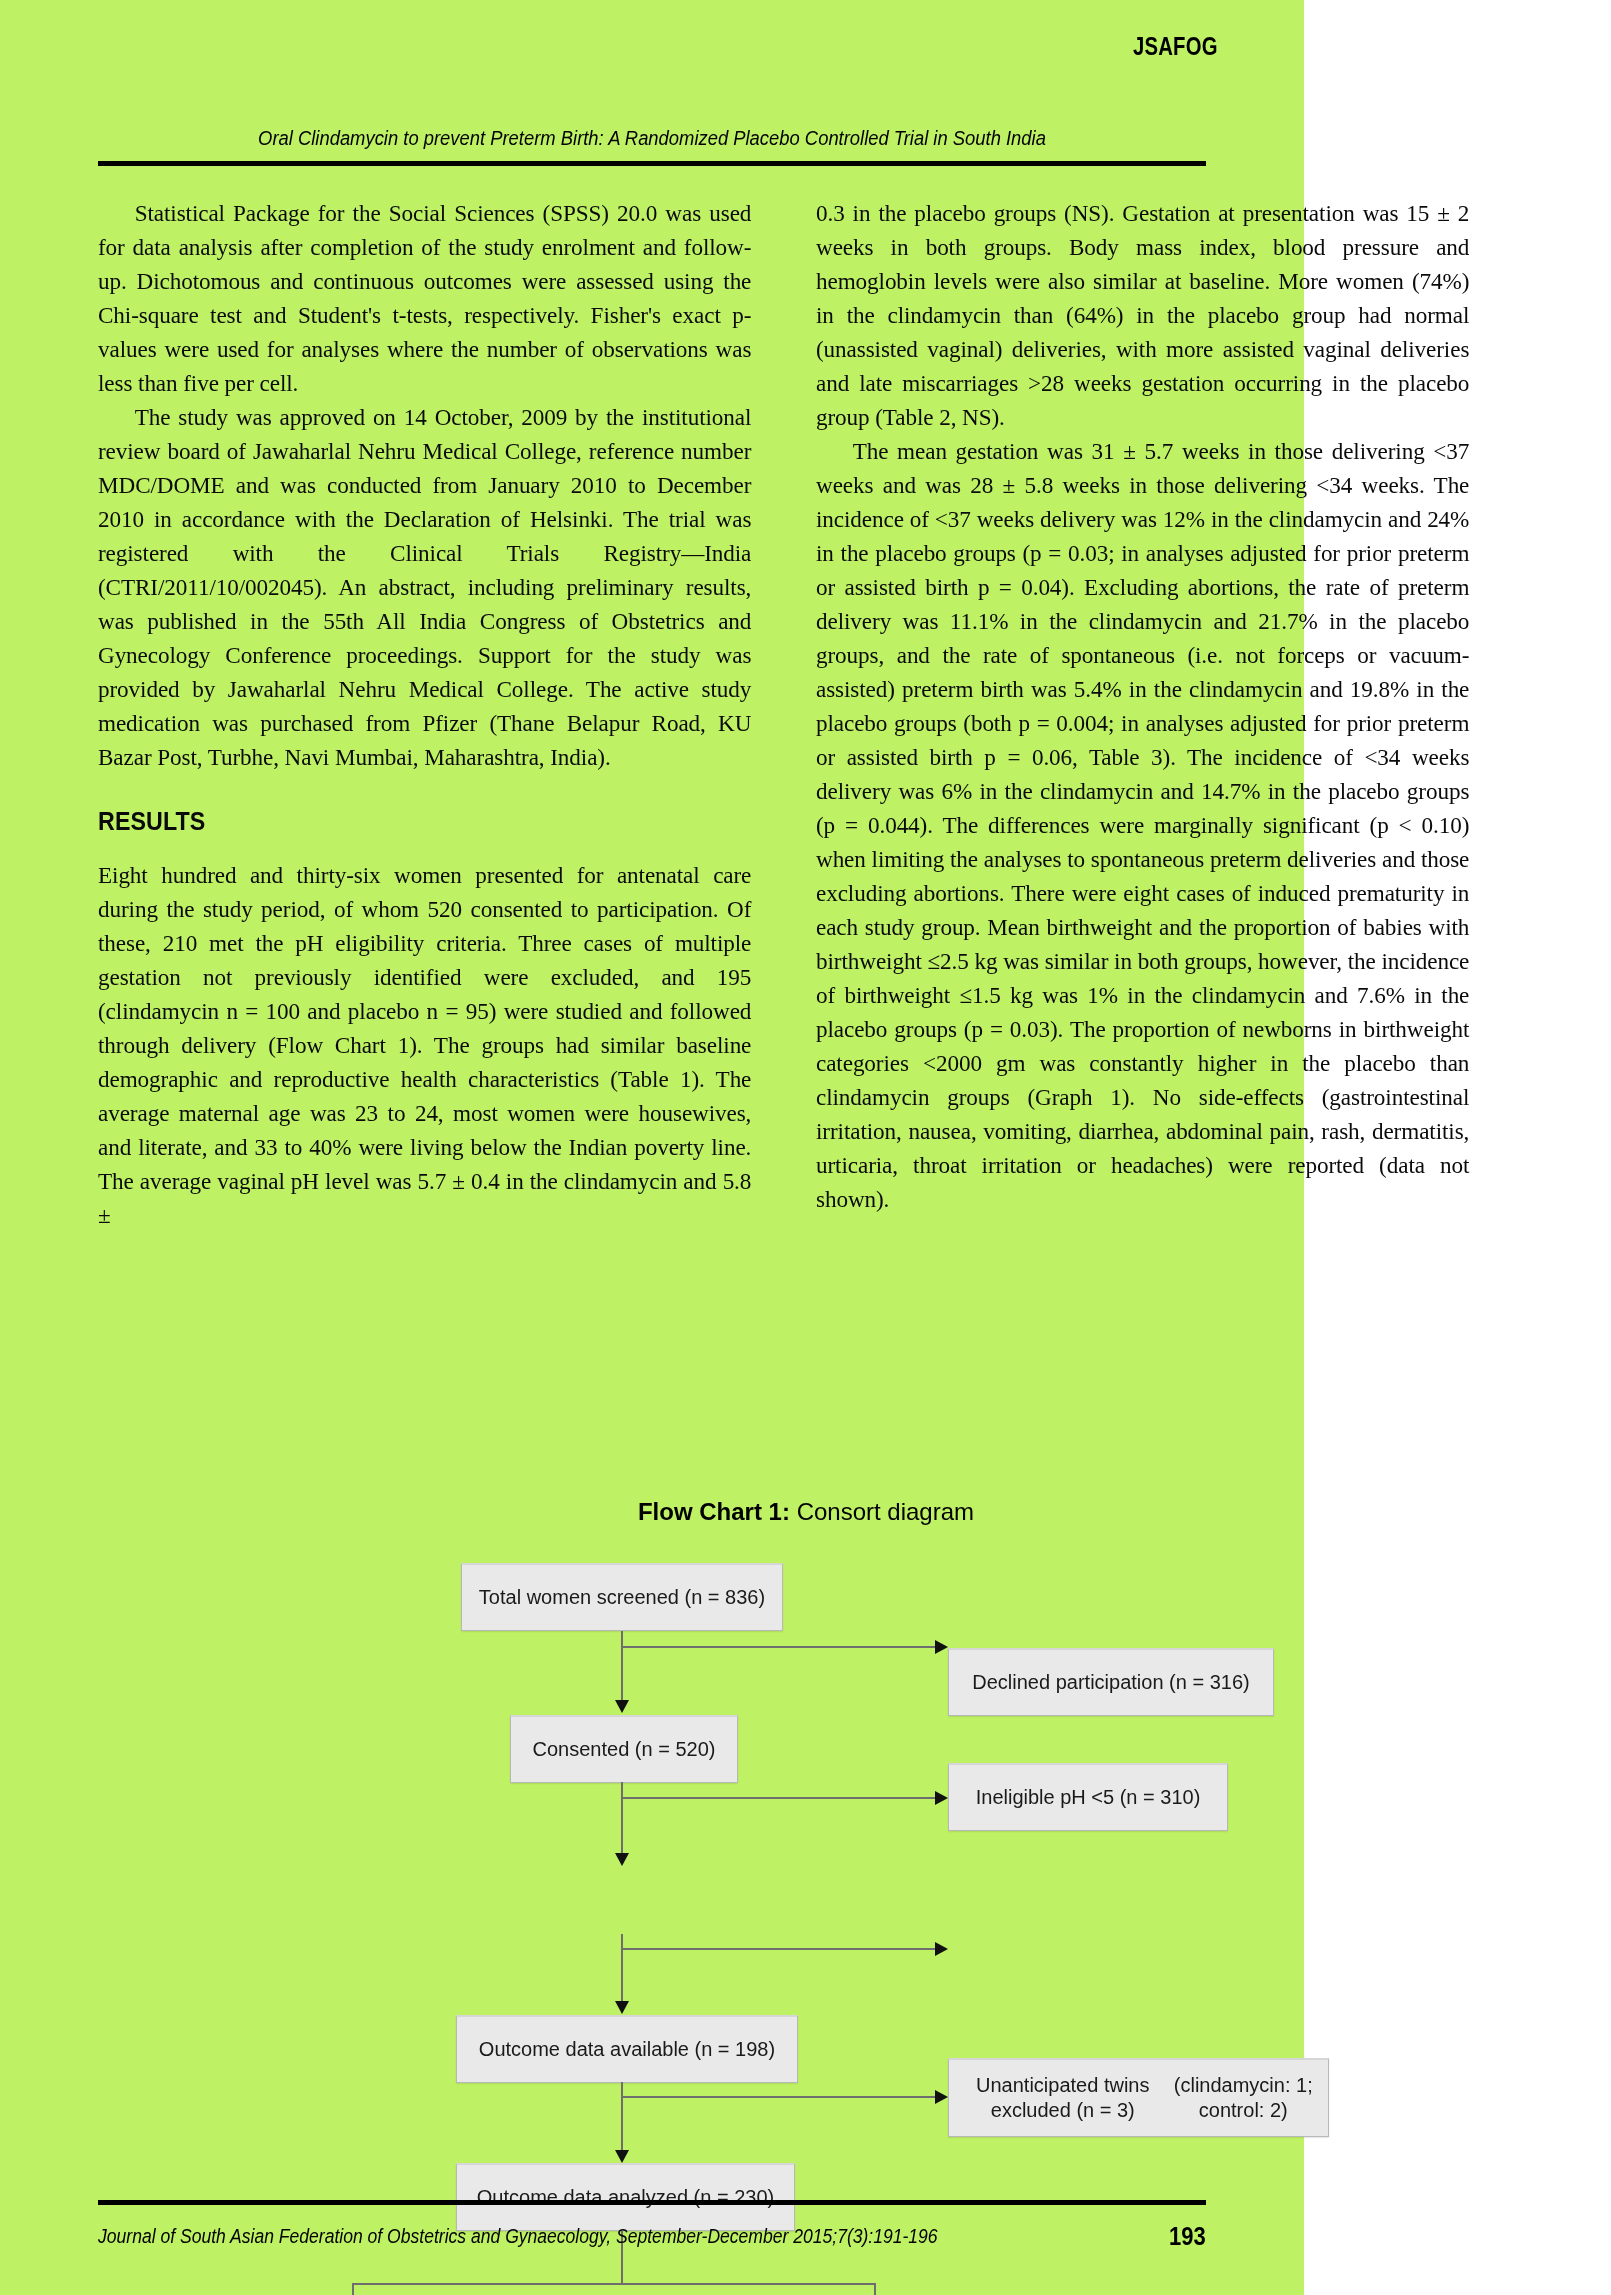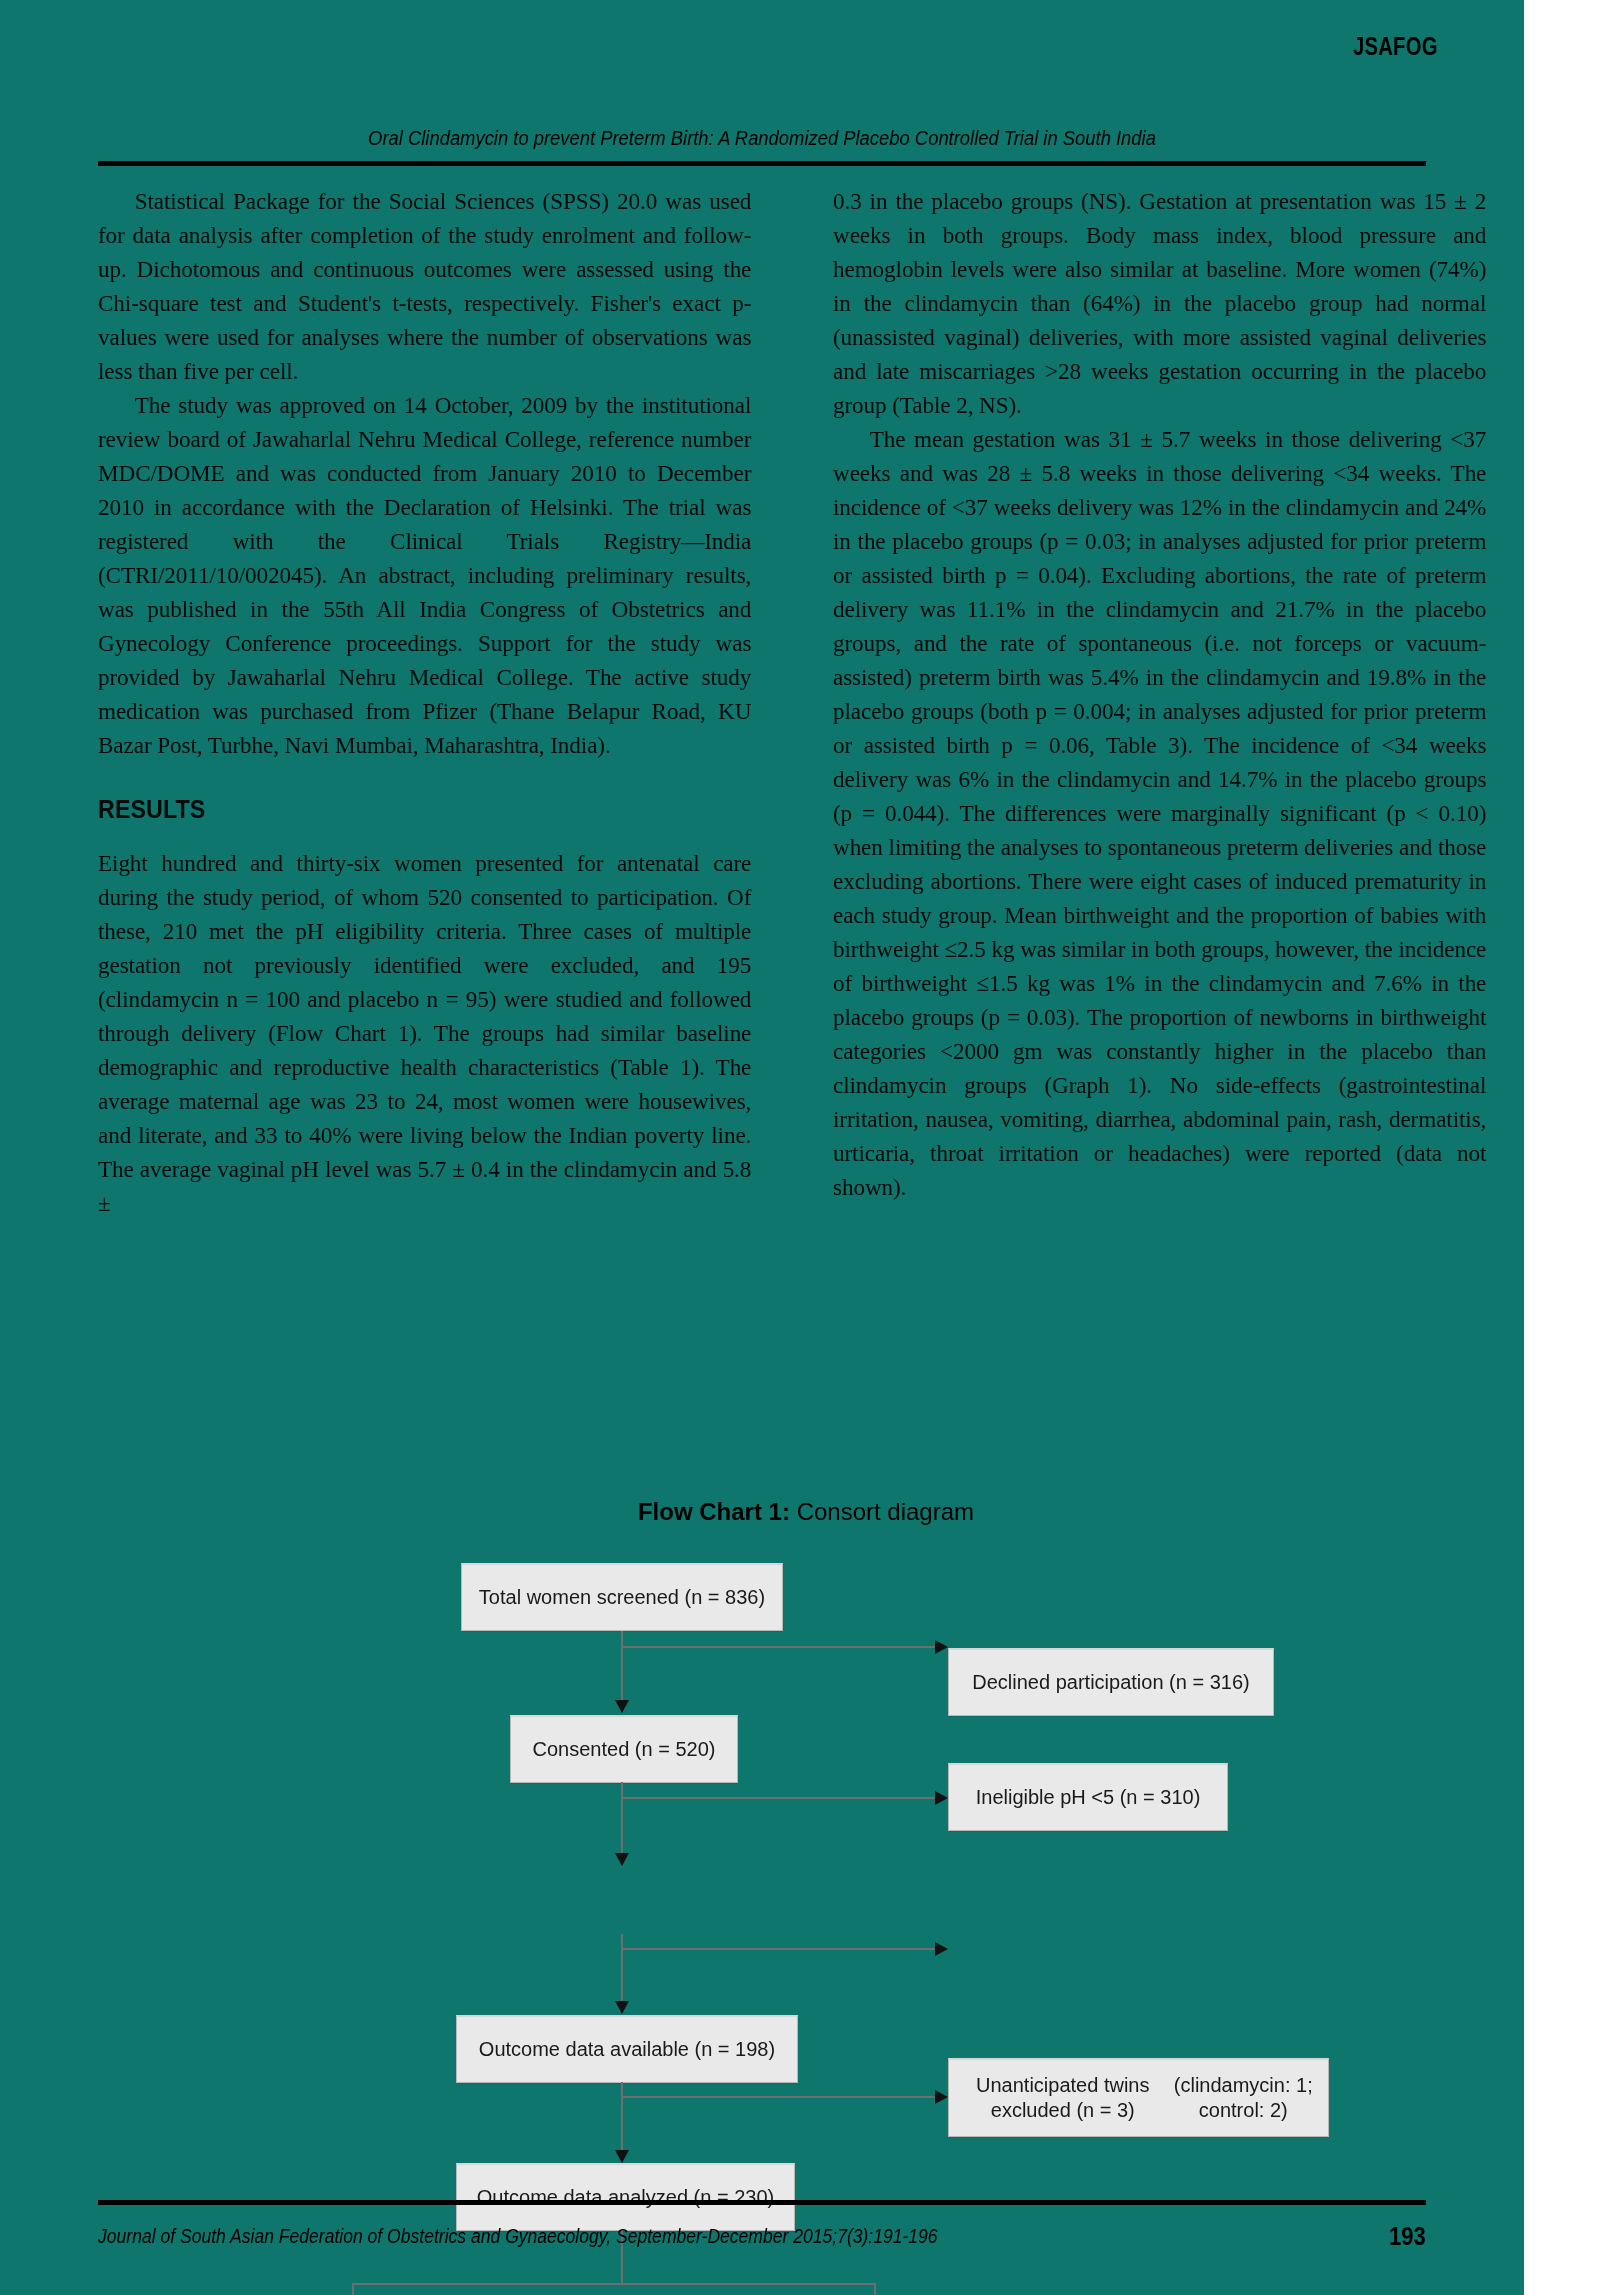--- a/index.html
+++ b/index.html
@@ -2,23 +2,23 @@
 <html style="font-size:10.4px"><head>
 <meta charset="utf-8">
 <style>
   html, body {
     margin: 0;
     padding: 0;
     background: #ffffff;
   }
   .page {
     position: relative;
-    width: 1524px;
+    width: 1304px;
     height: 2295px;
-    background: #0f766e;
+    background: #bef264;
     font-family: "Liberation Serif", serif;
     color: #0a0a0a;
     box-sizing: border-box;
   }
 
   
   .journal-mark {
     position: absolute;
     top: 31px;
     right: 86px;
@@ -48,25 +48,25 @@
     top: 161px;
     left: 98px;
     right: 98px;
     height: 4.6px;
     background: #000;
   }
 
   
   .columns {
     position: absolute;
-    top: 184px;
+    top: 196px;
     left: 98px;
     width: 1416px;
     display: flex;
-    gap: 58px;
+    gap: 41px;
   }
   .col {
     width: 677px;
   }
   p.body {
     margin: 0;
     font-size: 24px;
     line-height: 34px;
     text-align: justify;
     text-justify: inter-word;

